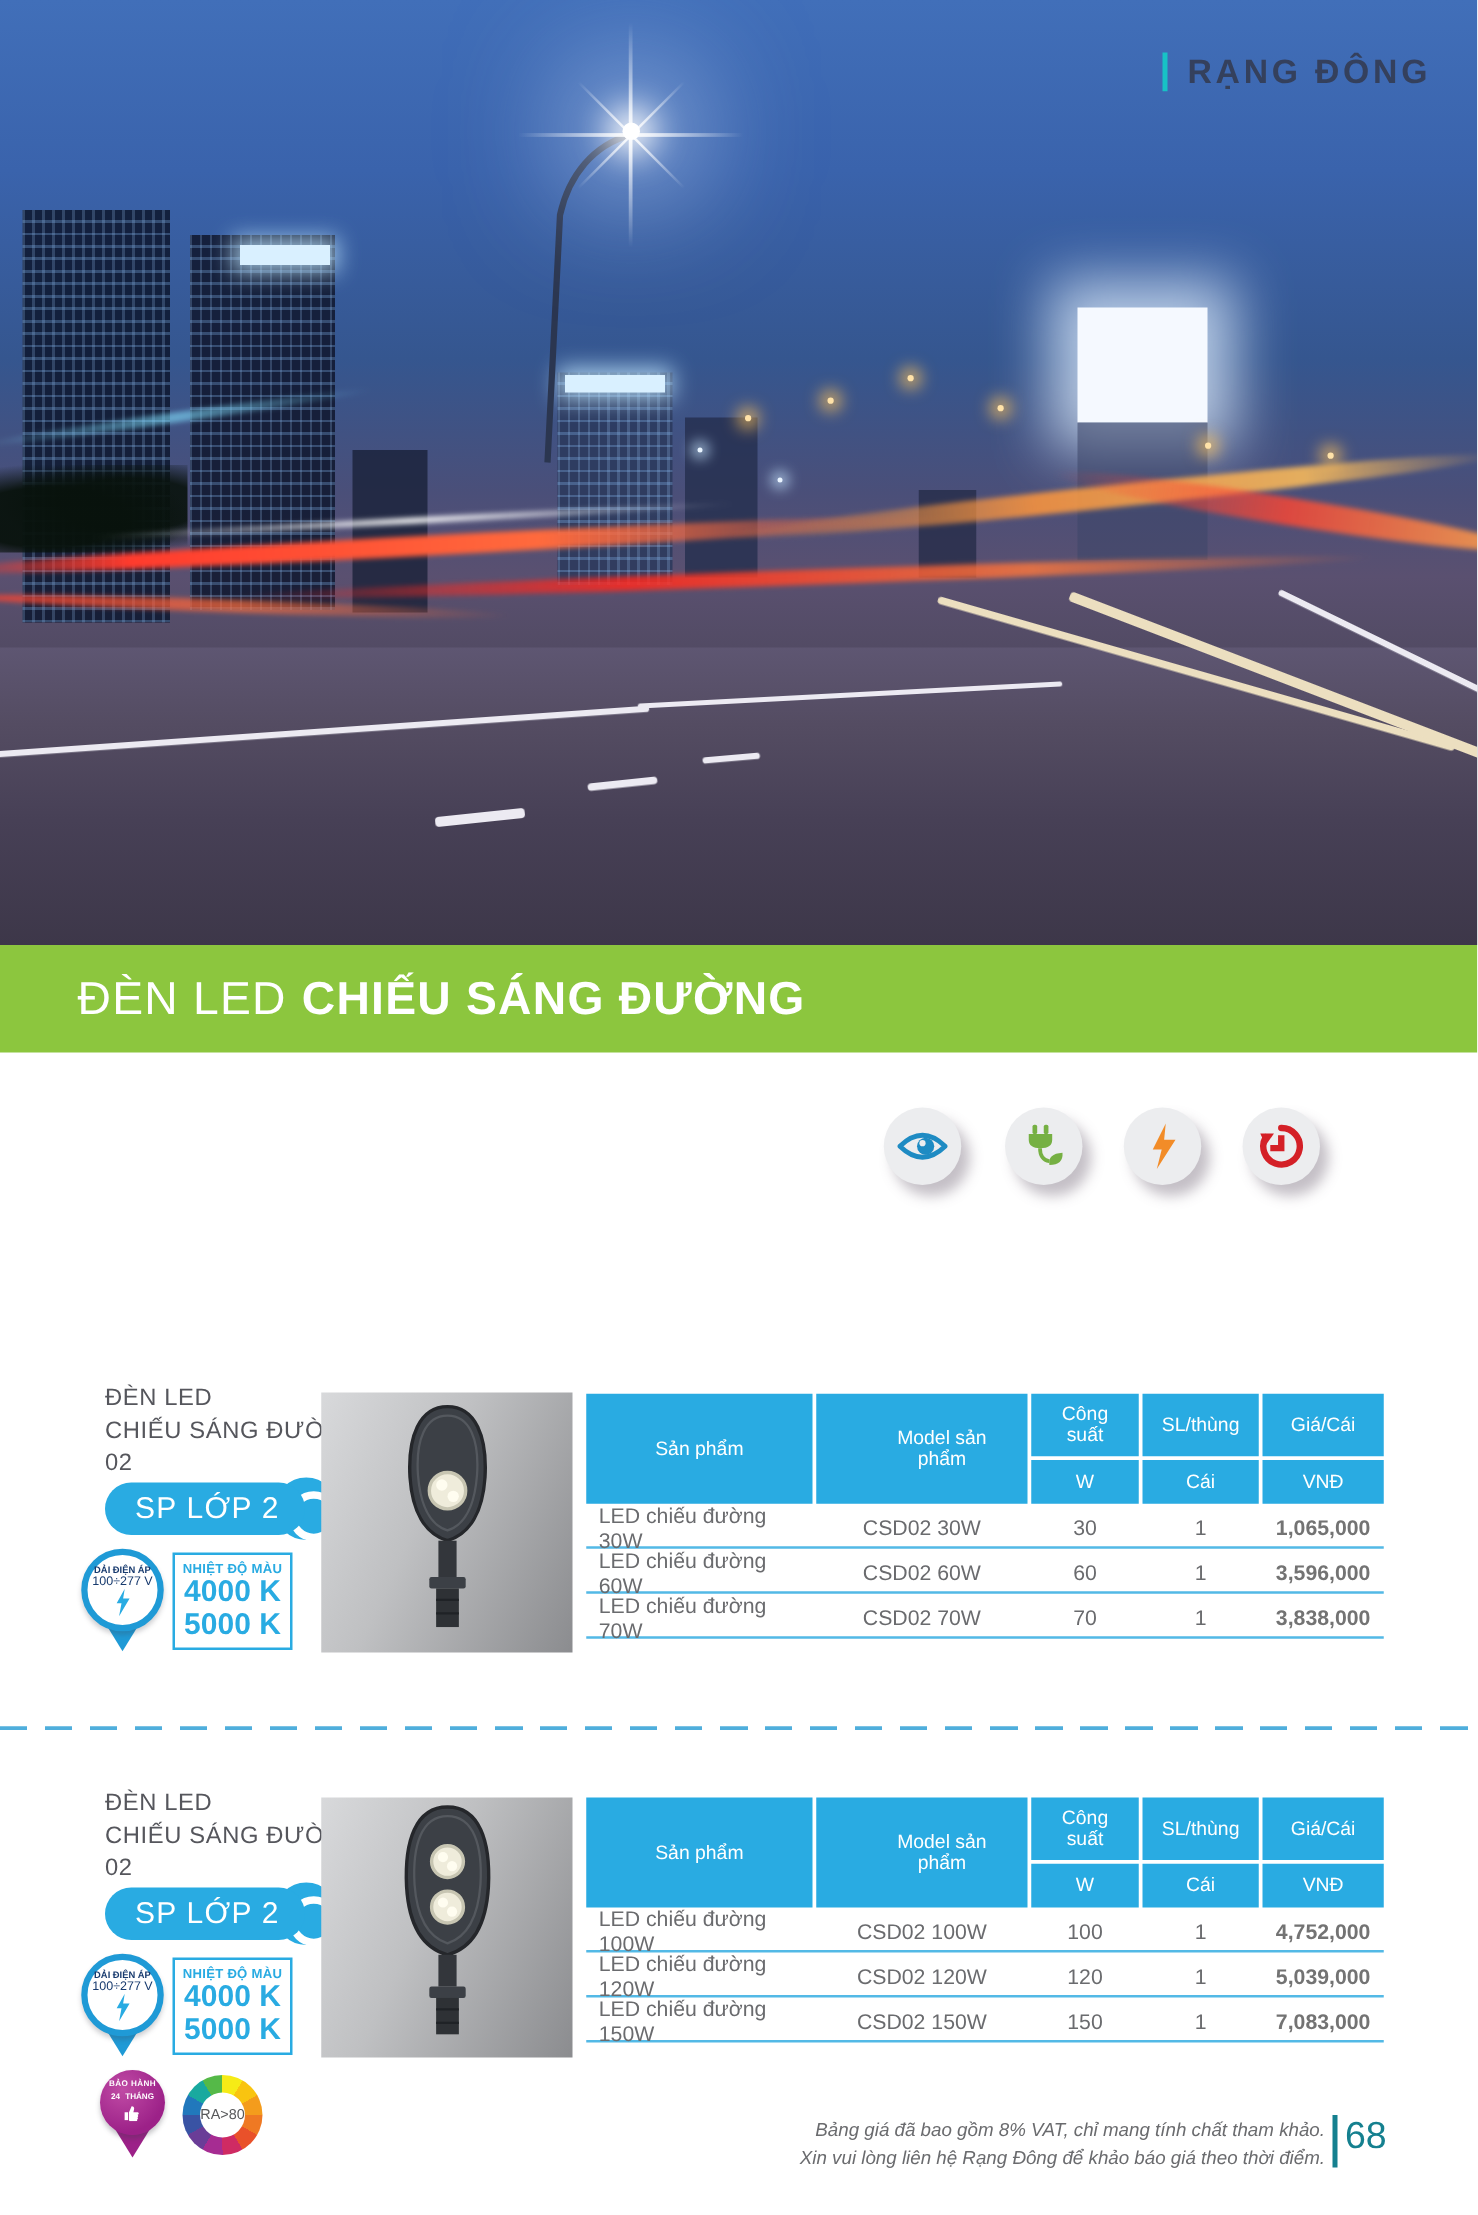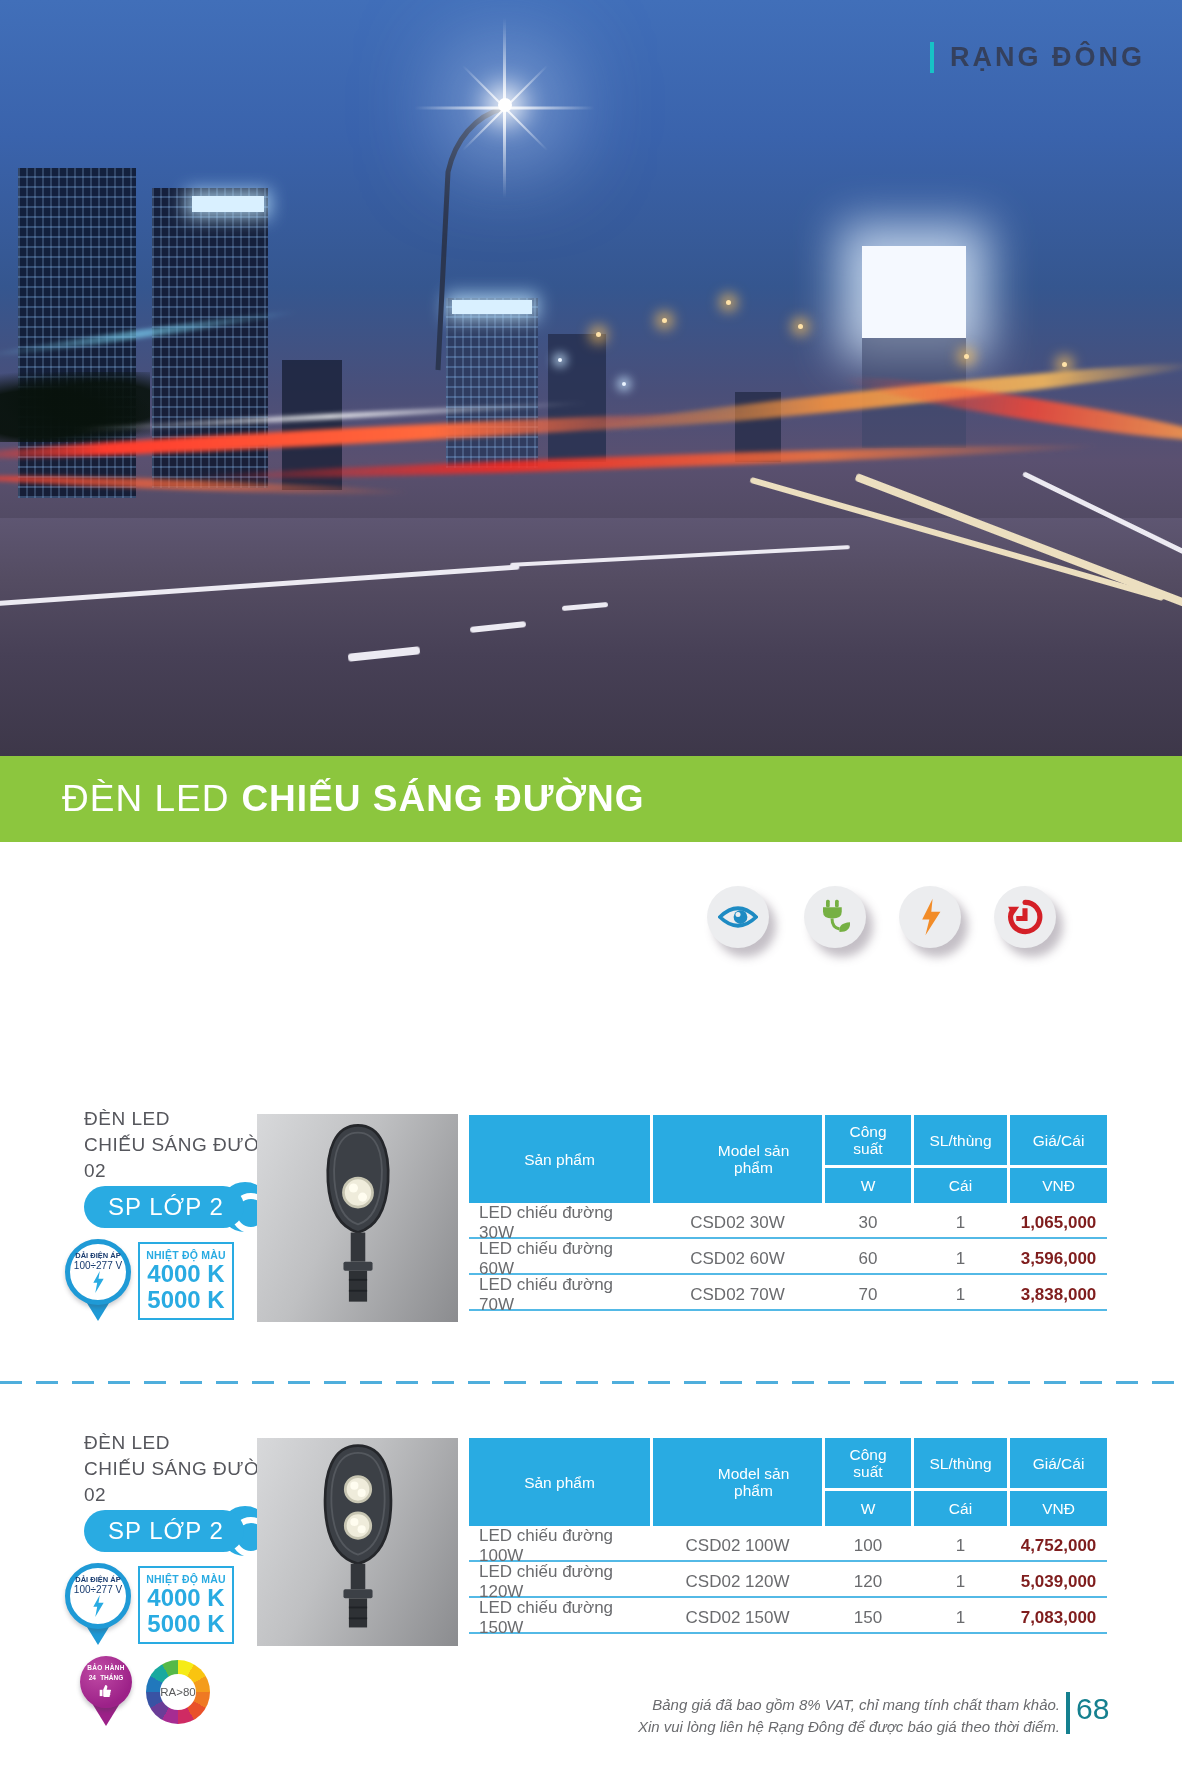--- a/index.html
+++ b/index.html
@@ -74,21 +74,21 @@
   .thead { display:grid; grid-template-columns:181px 169px 86px 93px 97px; grid-template-rows:50px 35px; gap:3px; }
   .hcell { background:#29ABE2; color:#fff; font-weight:400; font-size:15.5px;
     display:flex; align-items:center; justify-content:center; text-align:center; line-height:17px; }
   .hspan { grid-row:1 / span 2; }
   .hwrap-model { display:block; width:82px;margin-left:32px; }
   .hwrap-power { display:block; width:50px; }
   .trow { display:grid; grid-template-columns:181px 169px 86px 93px 97px; gap:3px; height:36px;
     align-items:center; border-bottom:2px solid #53B9E6; }
   .tc { font-size:17px; color:#6A6B6E; text-align:center; }
   .tc.prod { text-align:left; padding-left:10px; }
-  .tc.price { color:#7f1d1d; font-weight:700; }
+  .tc.price { color:#737373; font-weight:700; }
 
   
   .dashline { position:absolute; left:0; top:1381px; width:1182px; height:3px;
     background:repeating-linear-gradient(90deg,#4FAEDC 0 22px, transparent 22px 36px); }
 
   
   .warr-circle { position:absolute; left:80px; top:1656px; width:52px; height:52px; border-radius:50%;
     background:radial-gradient(circle at 35% 30%, #C04BA5, #9C2188 70%); display:flex; flex-direction:column;
     align-items:center; padding-top:8px; box-shadow:0 3px 4px rgba(60,60,70,.3); }
   .warr-l1 { font-size:6.5px; font-weight:700; color:#fff; letter-spacing:.3px; }
@@ -369,18 +369,18 @@
       <rect x="1" y="8" width="4" height="9" fill="#fff"></rect>
       <path d="M6 17 V8 l3-7 c2.5 0 3.4 1.8 2.7 4L11 8h5c1.6 0 1.6 2.8 0 2.8h-.4c1.2.5 1.2 2.4 0 2.8 1 .6.7 2.4-.4 2.5.6.7.2 2.3-1 2.3H8c-1.2 0-1.7-.4-2-1.4z" fill="#fff"></path>
     </svg>
   </div>
   <div class="cri-wheel">
     <div class="cri-inner">RA&gt;80</div>
   </div>
 
   <div class="footnote">
     <div>Bảng giá đã bao gồm 8% VAT, chỉ mang tính chất tham khảo.</div>
-    <div>Xin vui lòng liên hệ Rạng Đông để được báo giá theo thời điểm.</div>
+    <div>Xin vui lòng liên hệ Rạng Đông để khảo báo giá theo thời điểm.</div>
   </div>
   <div class="page-bar"></div>
   <div class="page-num">68</div>
 
 </div>
 
 </body></html>

